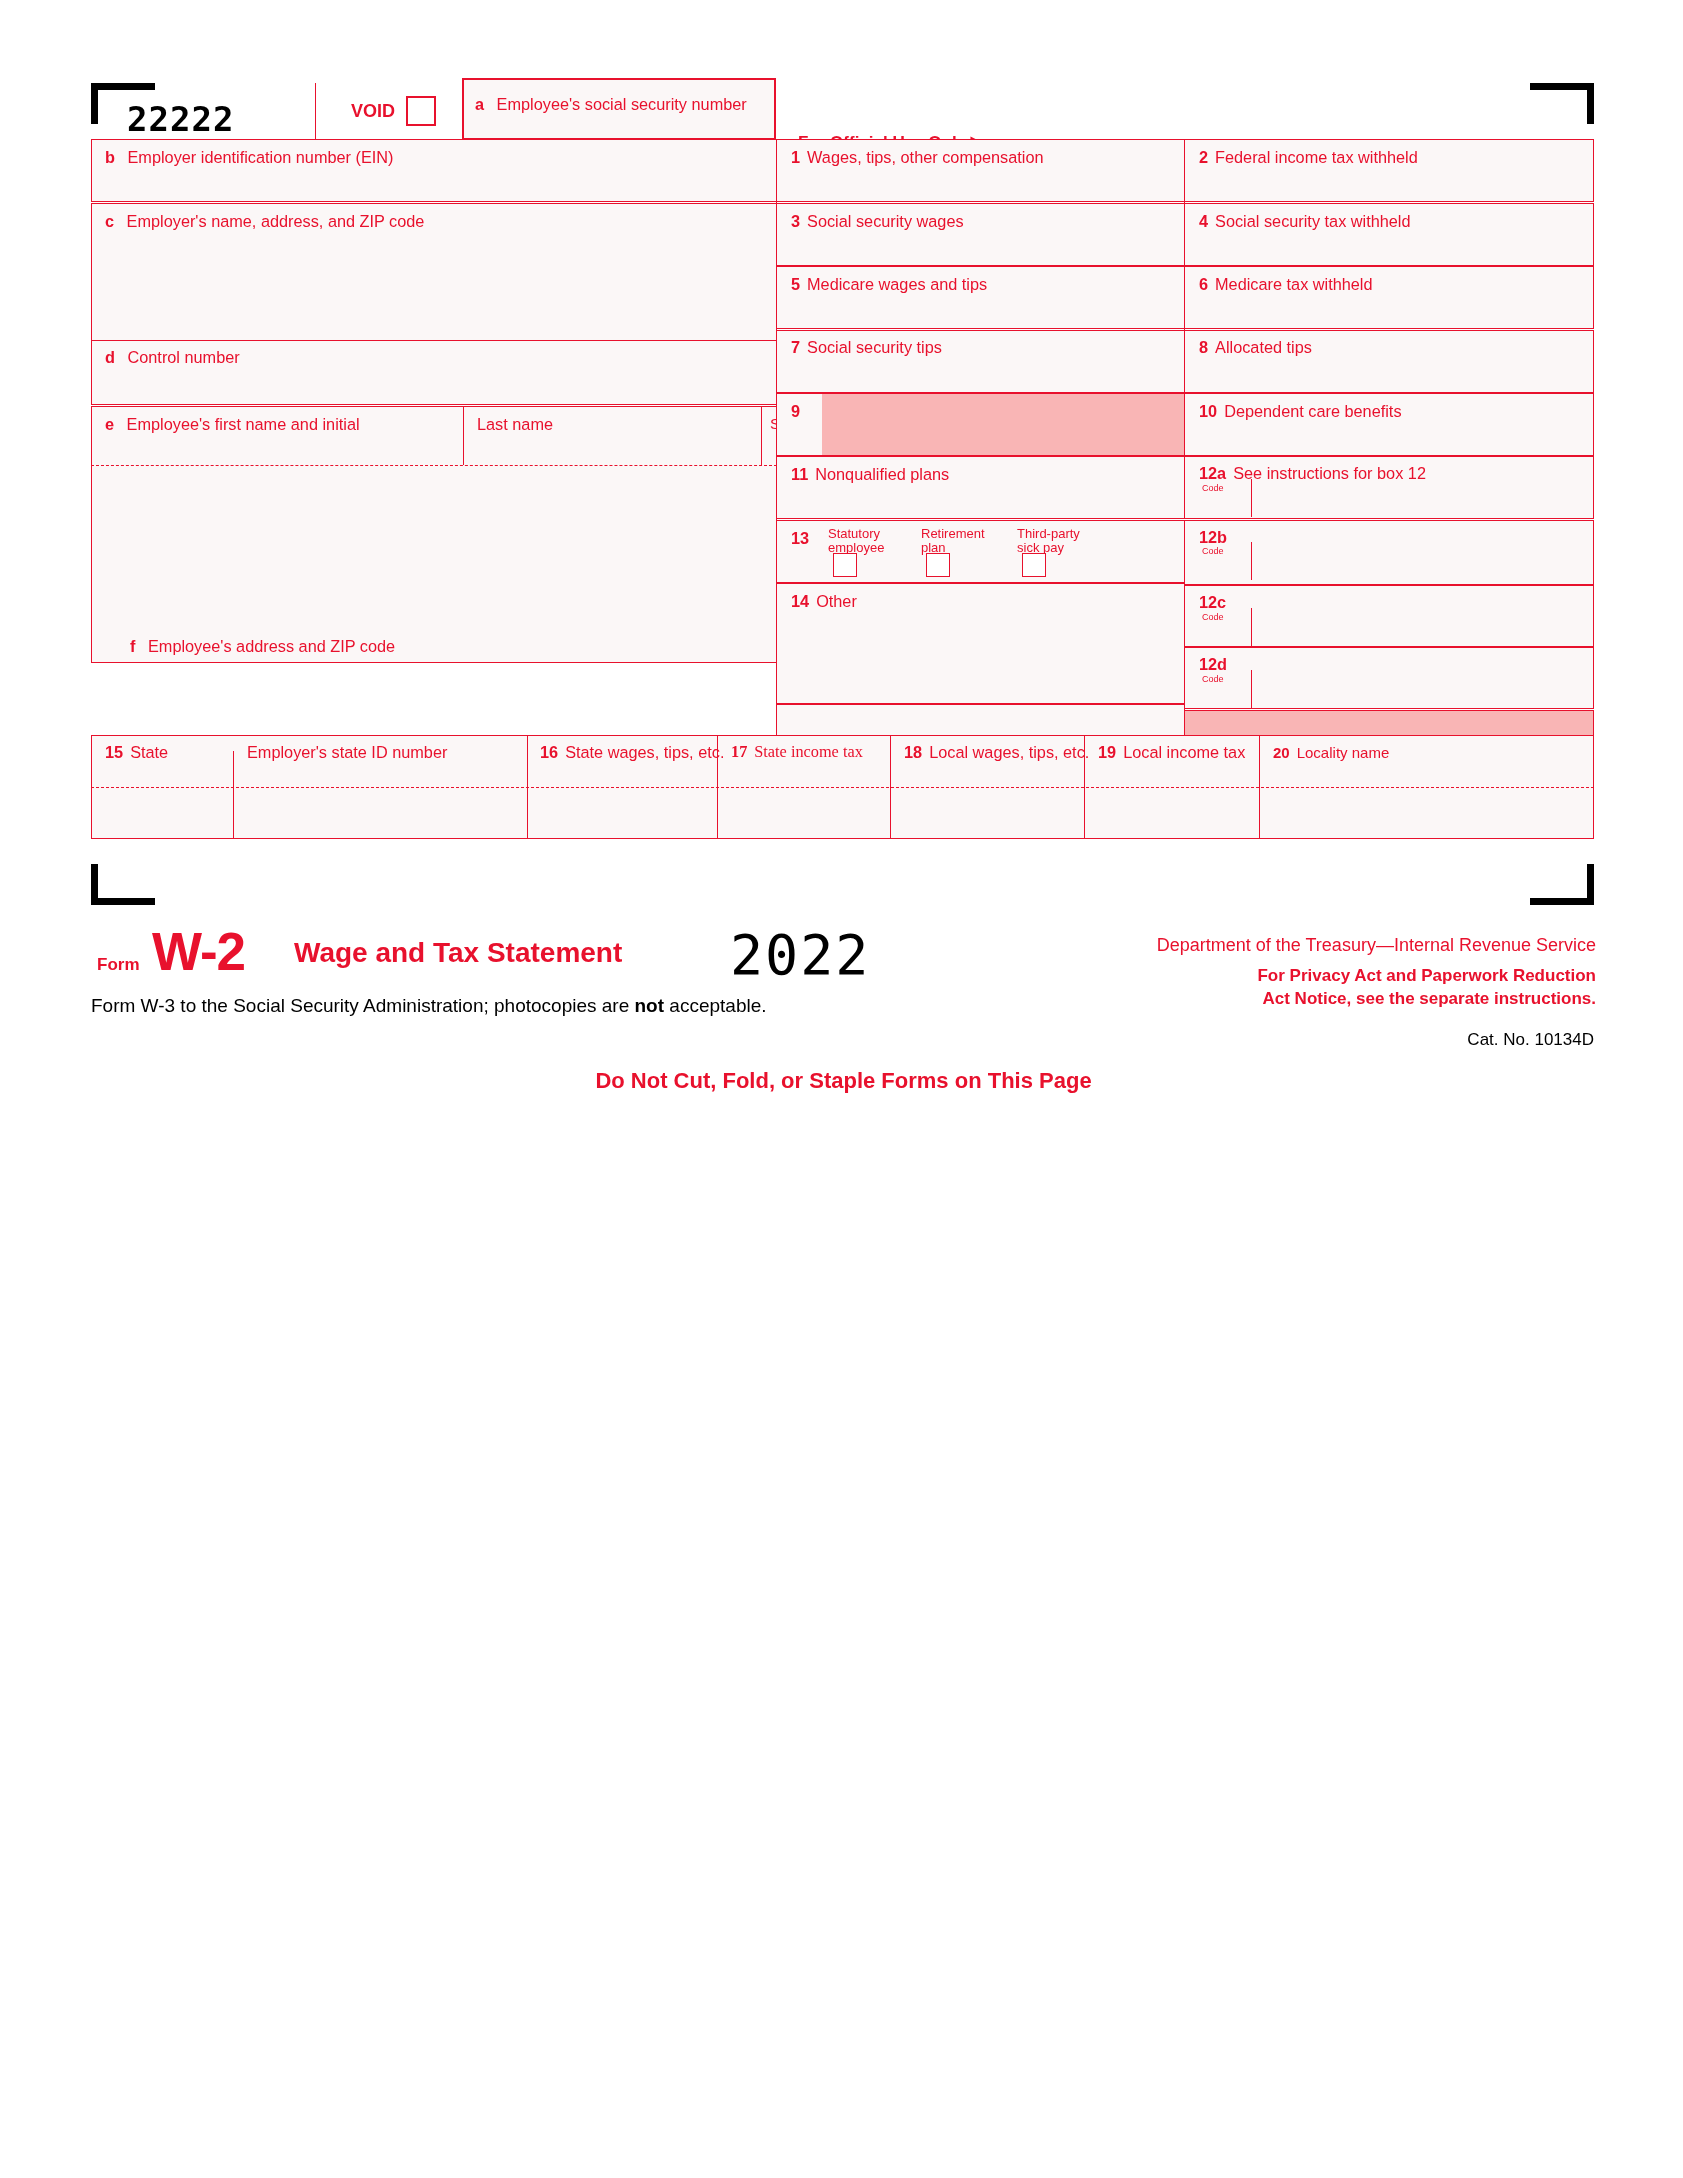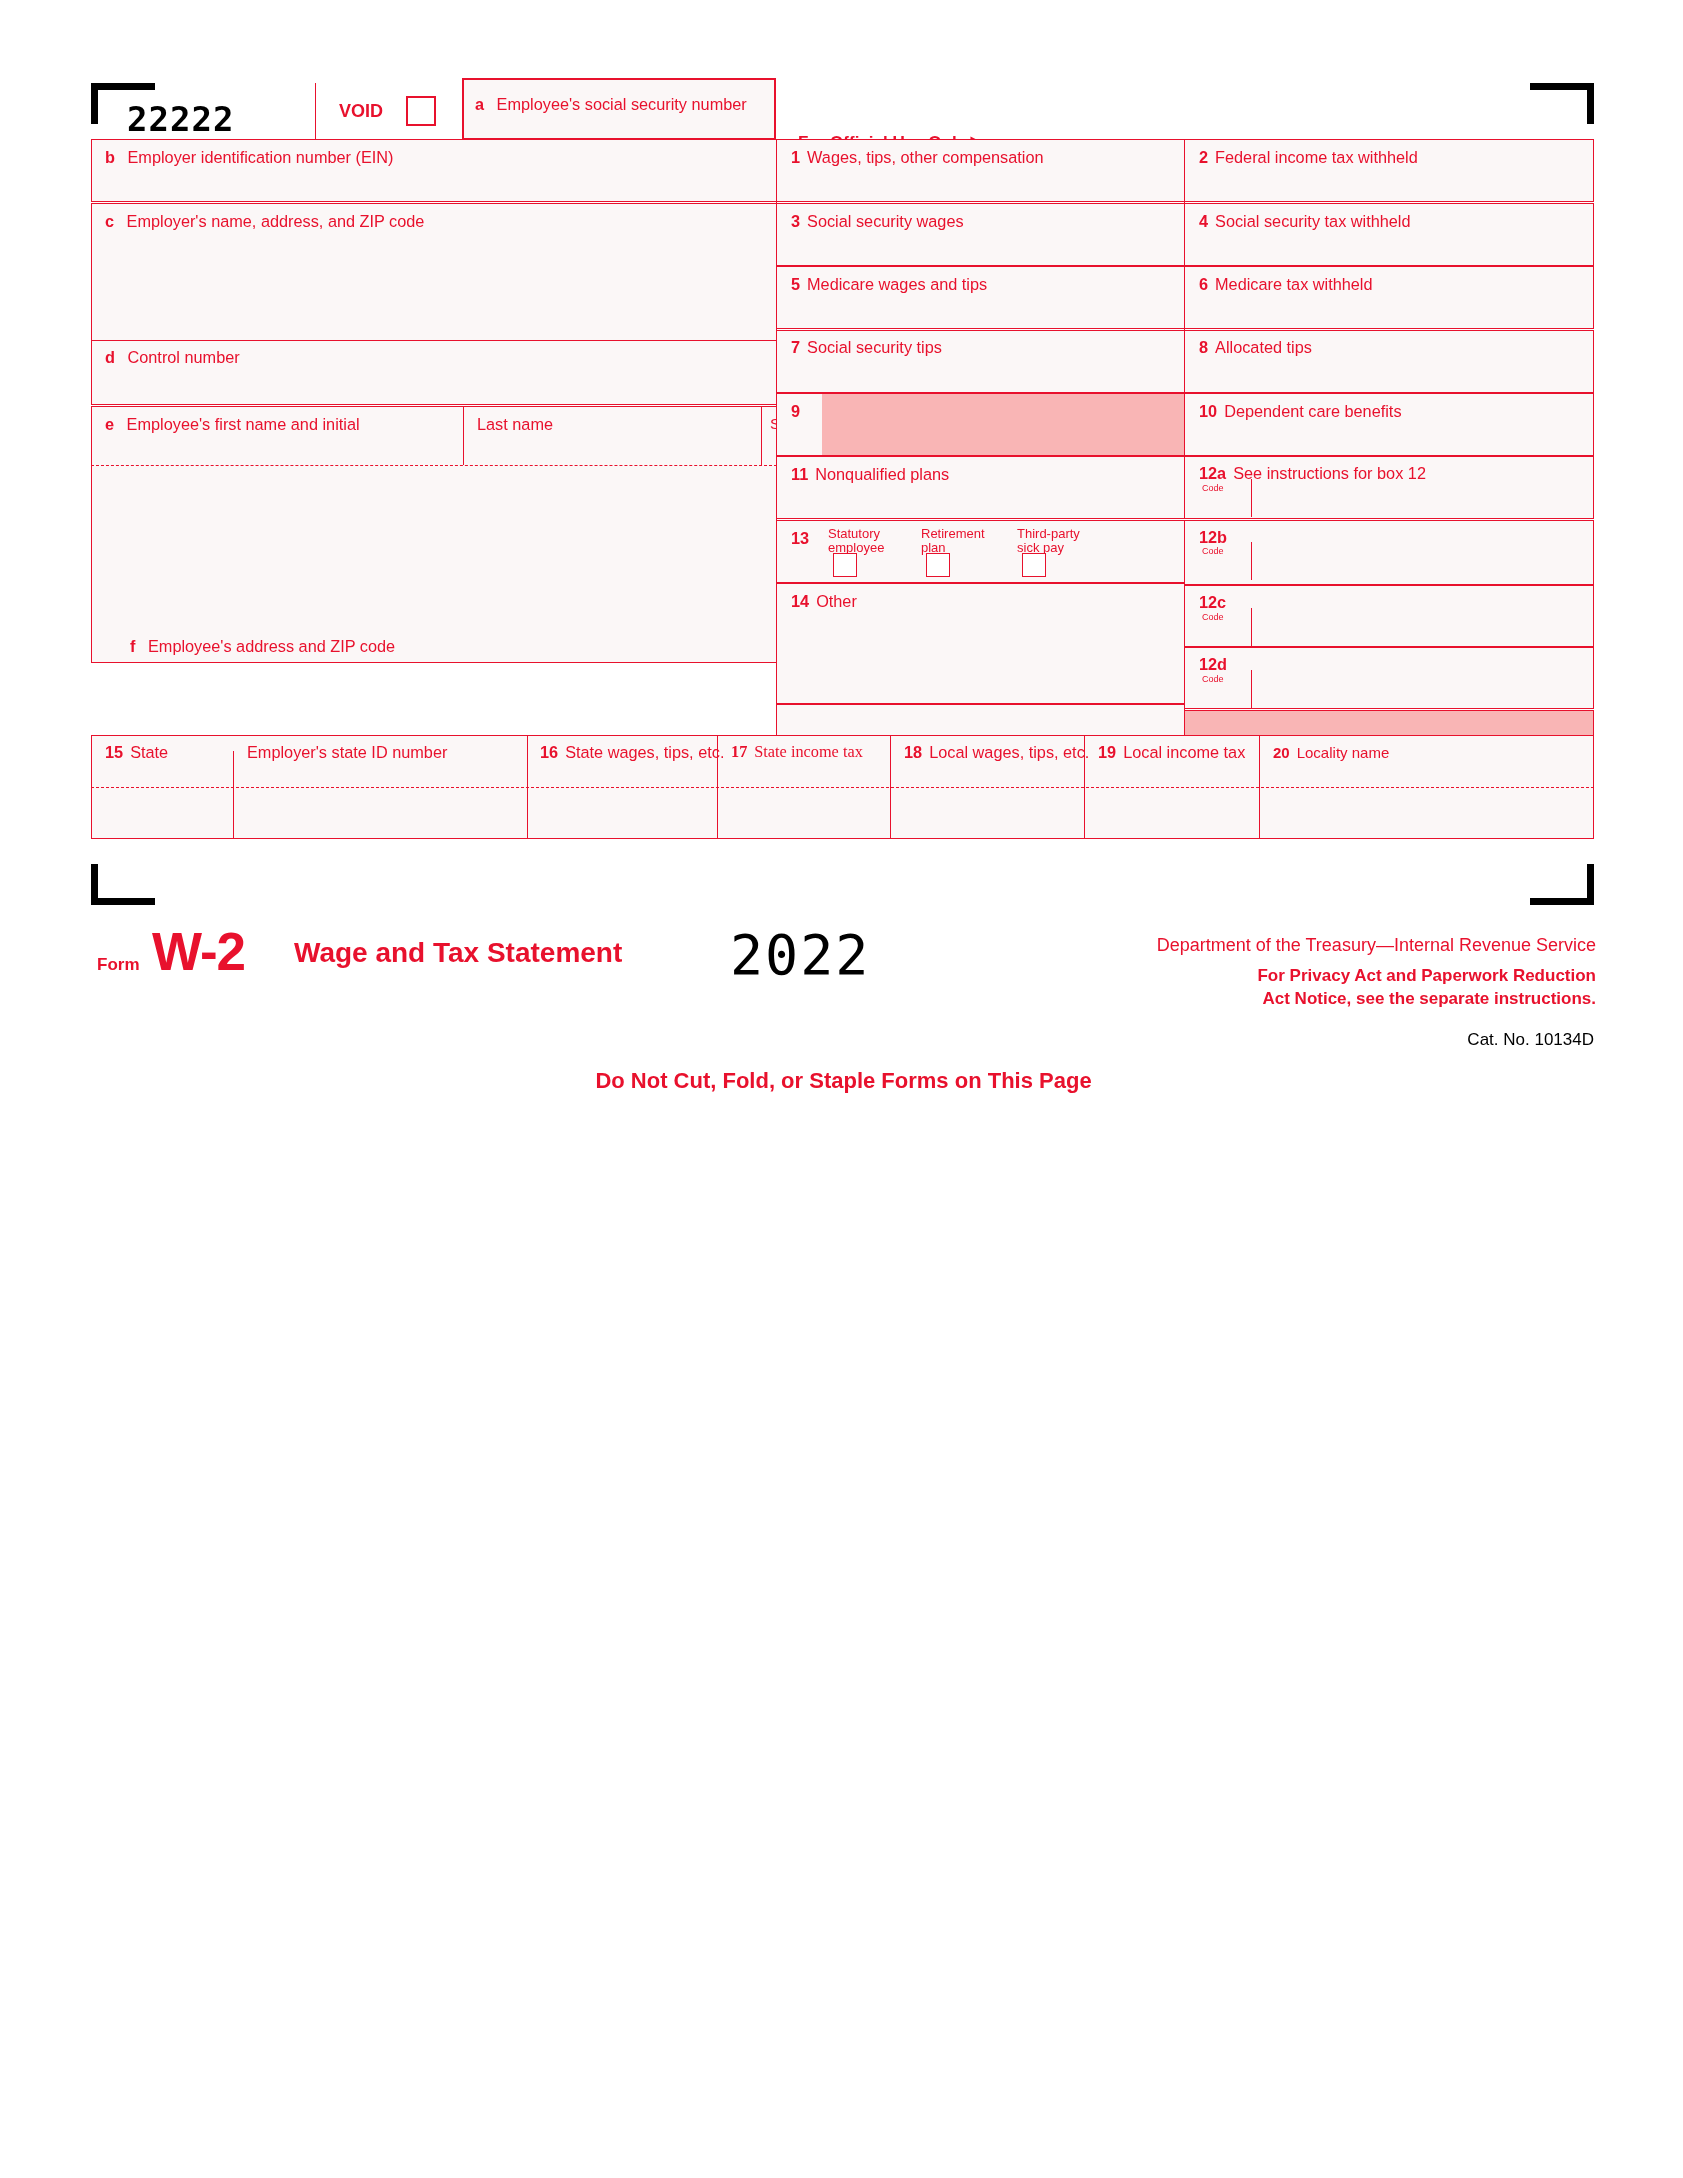--- a/index.html
+++ b/index.html
@@ -96,20 +96,21 @@
     font-size: 34px;
     letter-spacing: 1px;
     color: #000;
     font-weight: 600;
   }
   .void-lbl {
     position: absolute;
     color: var(--redtext);
     font-size: 18px;
     font-weight: bold;
+    margin-left: 12px;
   }
   .void-box {
     position: absolute;
     width: 30px;
     height: 30px;
     border: 2px solid var(--red);
     background: #fff;
     box-sizing: border-box;
   }
   .ssn-cell {
@@ -445,19 +446,22 @@
     <div class="form-word">Form</div>
     <div class="w2">W-2</div>
     <div class="wagetax">Wage and Tax Statement</div>
     <div class="year">2022</div>
     <div class="dept">Department of the Treasury—Internal Revenue Service</div>
     <div class="privacy">
       <div>For Privacy Act and Paperwork Reduction</div>
       <div>Act Notice, see the separate instructions.</div>
     </div>
     <div class="copya">
+      <div>
+        <span>Form W-3 to the Social Security Administration; photocopies are </span><b style="color:#000">not</b><span> acceptable.</span>
+      </div>
     </div>
     <div class="cat">Cat. No. 10134D</div>
     <div class="donotcut">Do Not Cut, Fold, or Staple Forms on This Page</div>
   </div>
 
 </div>
 
 
 </body></html>

